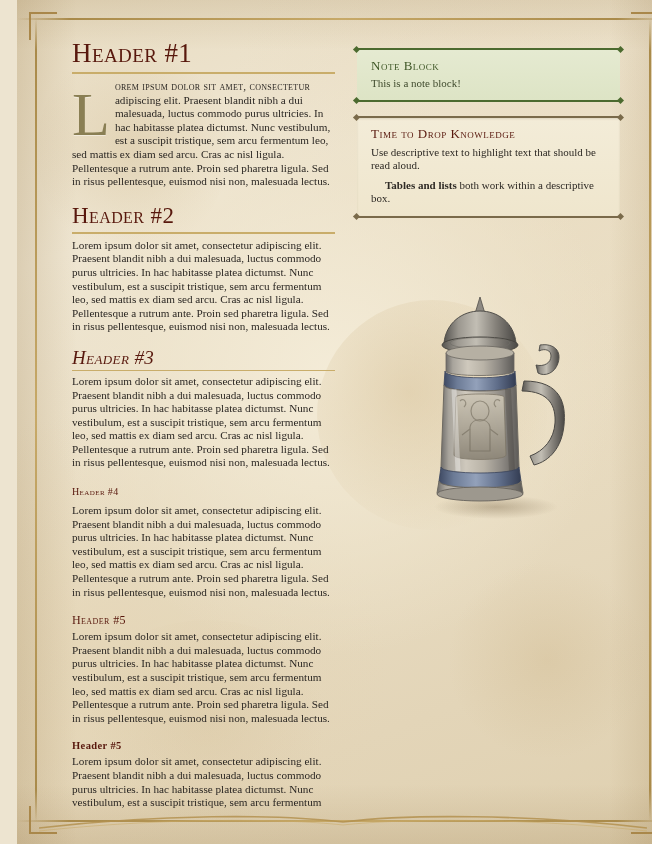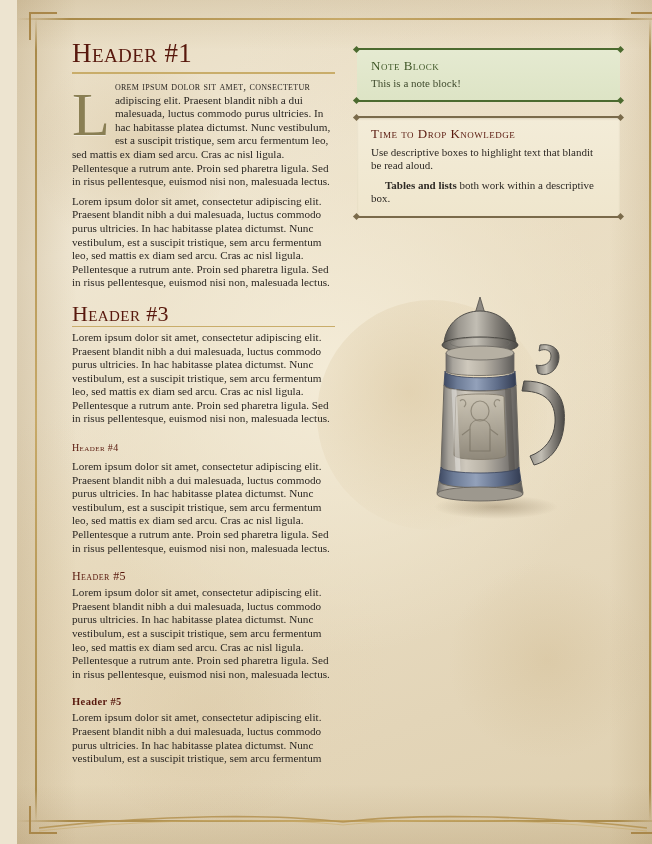--- a/index.html
+++ b/index.html
@@ -104,26 +104,27 @@
   }
   h2.hdr {
     font-size: 23px;
     line-height: 26px;
     margin-top: 14px;
     margin-bottom: 5px;
     border-bottom: 2px solid #c9ad6a;
     padding-bottom: 3px;
   }
   h3.hdr {
-    font-size: 22px;
+    font-size: 19px;
     line-height: 20px;
     margin-top: 14px;
     margin-bottom: 4px;
     border-bottom: 1px solid #c9ad6a;
     padding-bottom: 2px;
+    font-style: italic;
   }
   h4.hdr {
     font-size: 10px;
     line-height: 16px;
     margin-top: 14px;
     margin-bottom: 4px;
   }
   h5.hdr {
     font-size: 12px;
     line-height: 14px;
@@ -285,20 +286,21 @@
 
   <div class="col col-left">
 
     <h1 class="hdr">Header #1</h1>
 
     <div class="dropcap-wrap">
       <span class="dropcap">L</span>
       <p class="body"><span class="smallcaps-lead">orem ipsum dolor sit amet, consectetur</span><span> adipiscing elit. Praesent blandit nibh a dui malesuada, luctus commodo purus ultricies. In hac habitasse platea dictumst. Nunc vestibulum, est a suscipit tristique, sem arcu fermentum leo, sed mattis ex diam sed arcu. Cras ac nisl ligula. Pellentesque a rutrum ante. Proin sed pharetra ligula. Sed in risus pellentesque, euismod nisi non, malesuada lectus.</span></p>
     </div>
 
+    <h2 class="hdr">Header #2</h2>
     <p class="body">Lorem ipsum dolor sit amet, consectetur adipiscing elit. Praesent blandit nibh a dui malesuada, luctus commodo purus ultricies. In hac habitasse platea dictumst. Nunc vestibulum, est a suscipit tristique, sem arcu fermentum leo, sed mattis ex diam sed arcu. Cras ac nisl ligula. Pellentesque a rutrum ante. Proin sed pharetra ligula. Sed in risus pellentesque, euismod nisi non, malesuada lectus.</p>
 
     <h3 class="hdr">Header #3</h3>
     <p class="body">Lorem ipsum dolor sit amet, consectetur adipiscing elit. Praesent blandit nibh a dui malesuada, luctus commodo purus ultricies. In hac habitasse platea dictumst. Nunc vestibulum, est a suscipit tristique, sem arcu fermentum leo, sed mattis ex diam sed arcu. Cras ac nisl ligula. Pellentesque a rutrum ante. Proin sed pharetra ligula. Sed in risus pellentesque, euismod nisi non, malesuada lectus.</p>
 
     <h4 class="hdr">Header #4</h4>
     <p class="body">Lorem ipsum dolor sit amet, consectetur adipiscing elit. Praesent blandit nibh a dui malesuada, luctus commodo purus ultricies. In hac habitasse platea dictumst. Nunc vestibulum, est a suscipit tristique, sem arcu fermentum leo, sed mattis ex diam sed arcu. Cras ac nisl ligula. Pellentesque a rutrum ante. Proin sed pharetra ligula. Sed in risus pellentesque, euismod nisi non, malesuada lectus.</p>
 
     <h5 class="hdr">Header #5</h5>
     <p class="body">Lorem ipsum dolor sit amet, consectetur adipiscing elit. Praesent blandit nibh a dui malesuada, luctus commodo purus ultricies. In hac habitasse platea dictumst. Nunc vestibulum, est a suscipit tristique, sem arcu fermentum leo, sed mattis ex diam sed arcu. Cras ac nisl ligula. Pellentesque a rutrum ante. Proin sed pharetra ligula. Sed in risus pellentesque, euismod nisi non, malesuada lectus.</p>
@@ -314,21 +316,21 @@
       <span class="nb-corner bl"></span>
       <span class="nb-corner br"></span>
       <h4>Note Block</h4>
       <p>This is a note block!</p>
     </div>
 
     <div class="descbox">
       <span class="db-corner bl"></span>
       <span class="db-corner br"></span>
       <h4>Time to Drop Knowledge</h4>
-      <p>Use descriptive boxes to highlight text that blandit be read aloud.</p>
+      <p>Use descriptive text to highlight text that should be read aloud.</p>
       <p class="indent"><b>Tables and lists</b><span> both work within a descriptive box.</span></p>
     </div>
   </div>
 
   <div class="stein-wrap">
     <svg viewBox="0 0 180 235" width="180" height="235">
       <defs>
         <linearGradient id="bodyG" x1="0" y1="0" x2="1" y2="0">
           <stop offset="0%" stop-color="#6f6d6a"></stop>
           <stop offset="10%" stop-color="#a8a49c"></stop>

